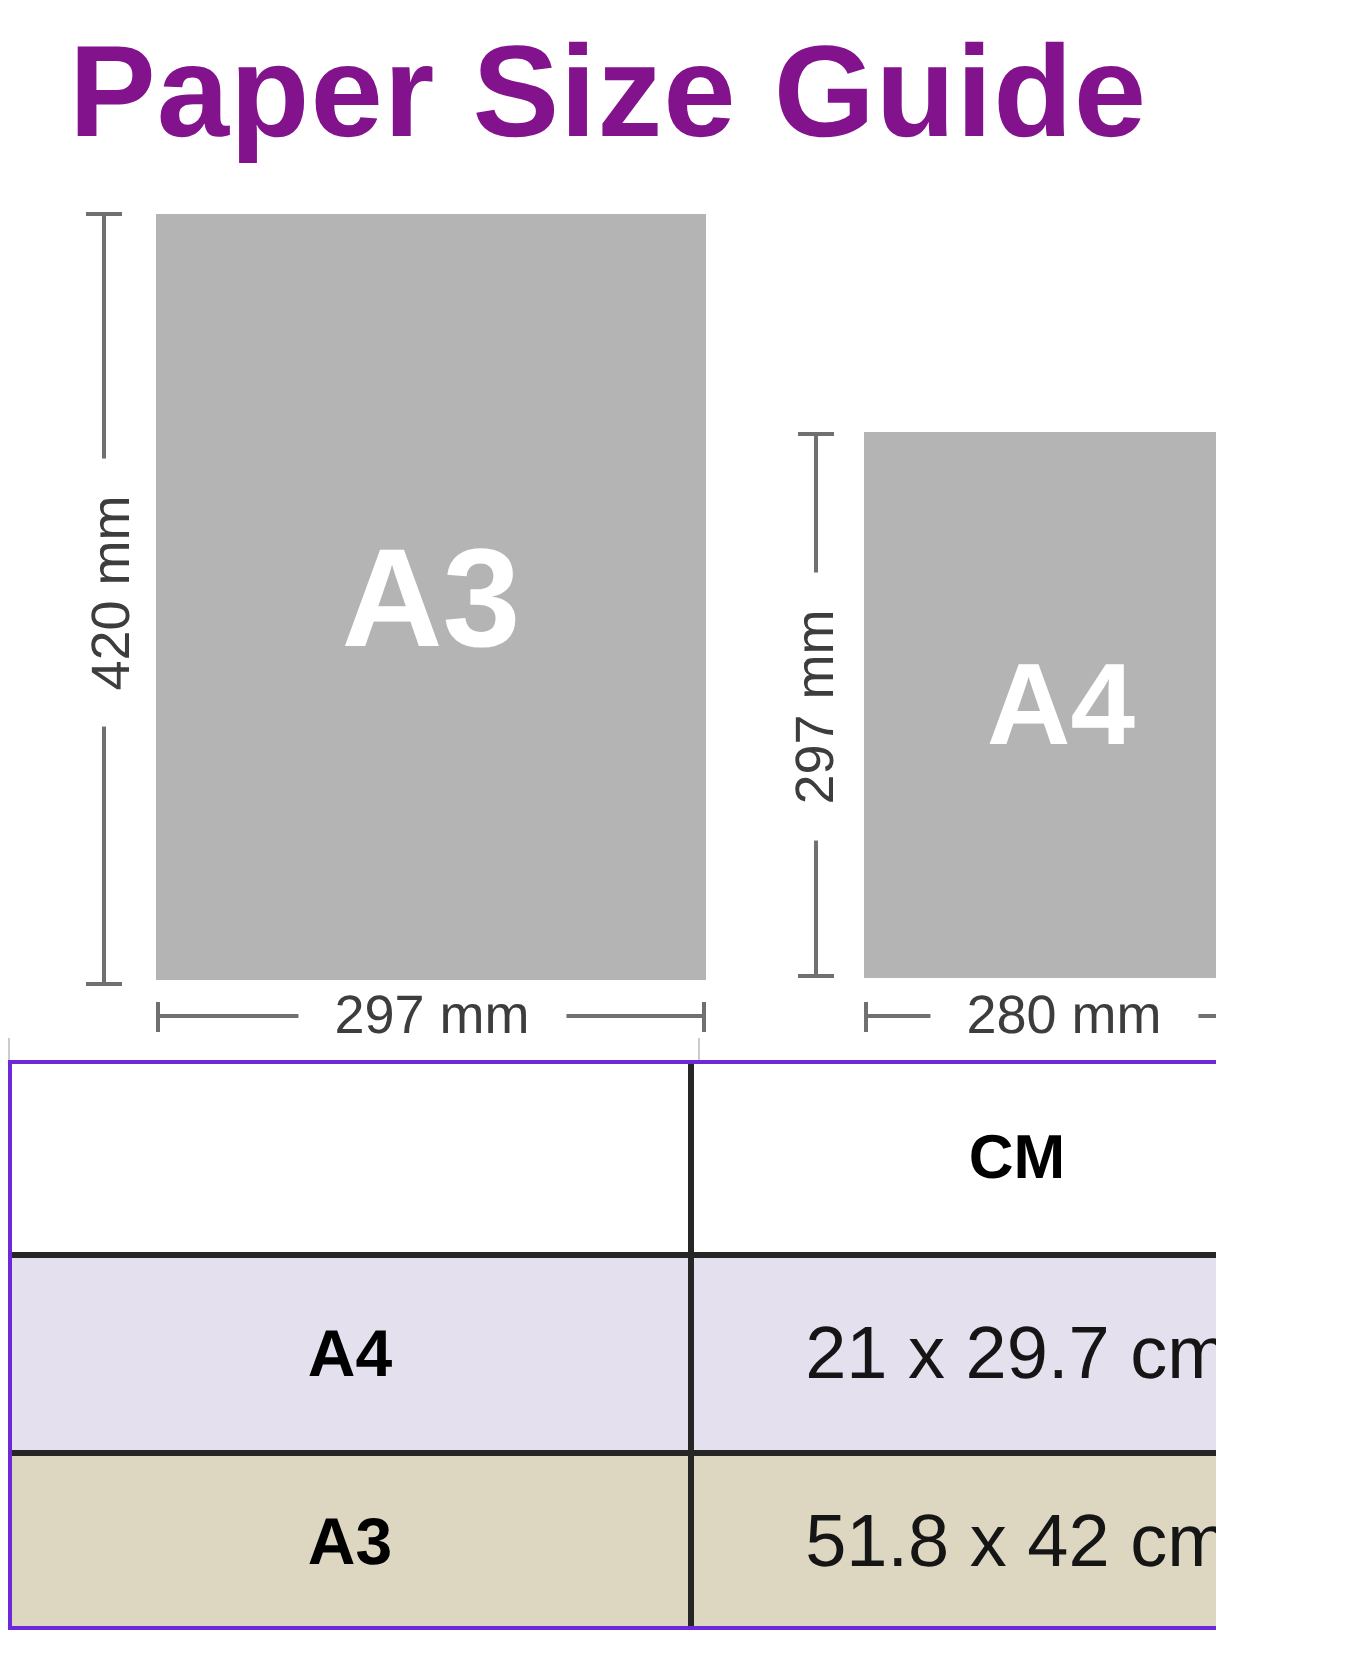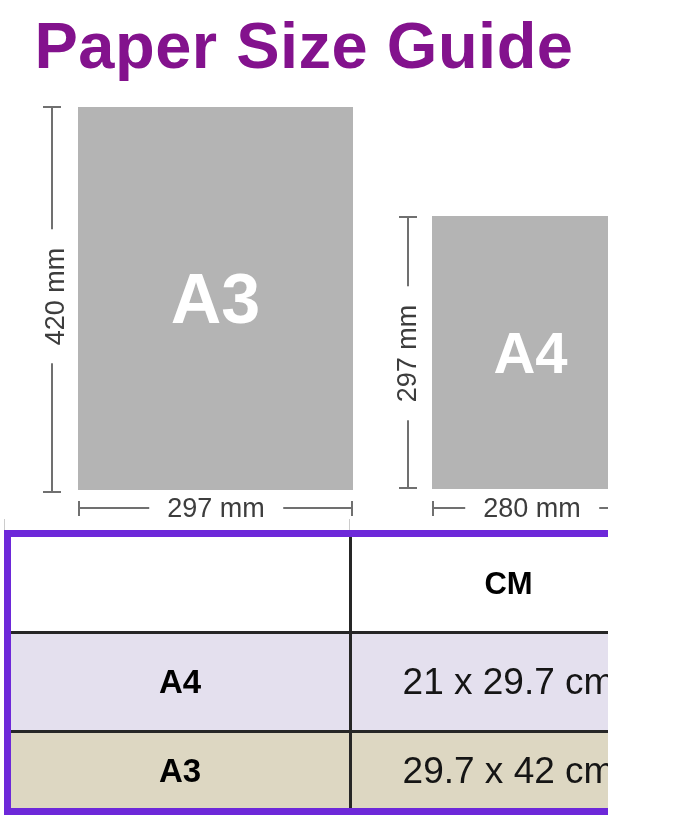--- a/index.html
+++ b/index.html
@@ -59,21 +59,21 @@
     font-size: 27px;
     color: #3d3d3d;
   }
   
   .stub { position: absolute; width: 1px; height: 11px; top: 519px; background: #cccccc; }
   
   .size-table {
     position: absolute;
     left: 4px; top: 530px;
     width: 668px; height: 285px;
-    border: 7px solid #6d28d9;
+    border: 2px solid #6d28d9;
     box-sizing: border-box;
     display: flex; flex-direction: column;
     background: #fff;
   }
   .trow { display: flex; box-sizing: border-box; }
   .trow-header { height: 94px; background: #ffffff; }
   .trow-a4 { height: 99px; background: #e4e0ee; border-top: 3px solid #262626; }
   .trow-a3 { flex: 1; background: #ddd7c2; border-top: 3px solid #262626; }
   .cell {
     display: flex; align-items: center; justify-content: center;
@@ -131,17 +131,17 @@
     <div class="trow trow-header">
       <div class="cell cell-left"></div>
       <div class="cell cell-right cm-header">CM</div>
     </div>
     <div class="trow trow-a4">
       <div class="cell cell-left size-name">A4</div>
       <div class="cell cell-right size-value">21 x 29.7 cm</div>
     </div>
     <div class="trow trow-a3">
       <div class="cell cell-left size-name">A3</div>
-      <div class="cell cell-right size-value">29.7 x 42 cm</div>
+      <div class="cell cell-right size-value">51.8 x 42 cm</div>
     </div>
   </div>
 
 </div>
 
 </body></html>

